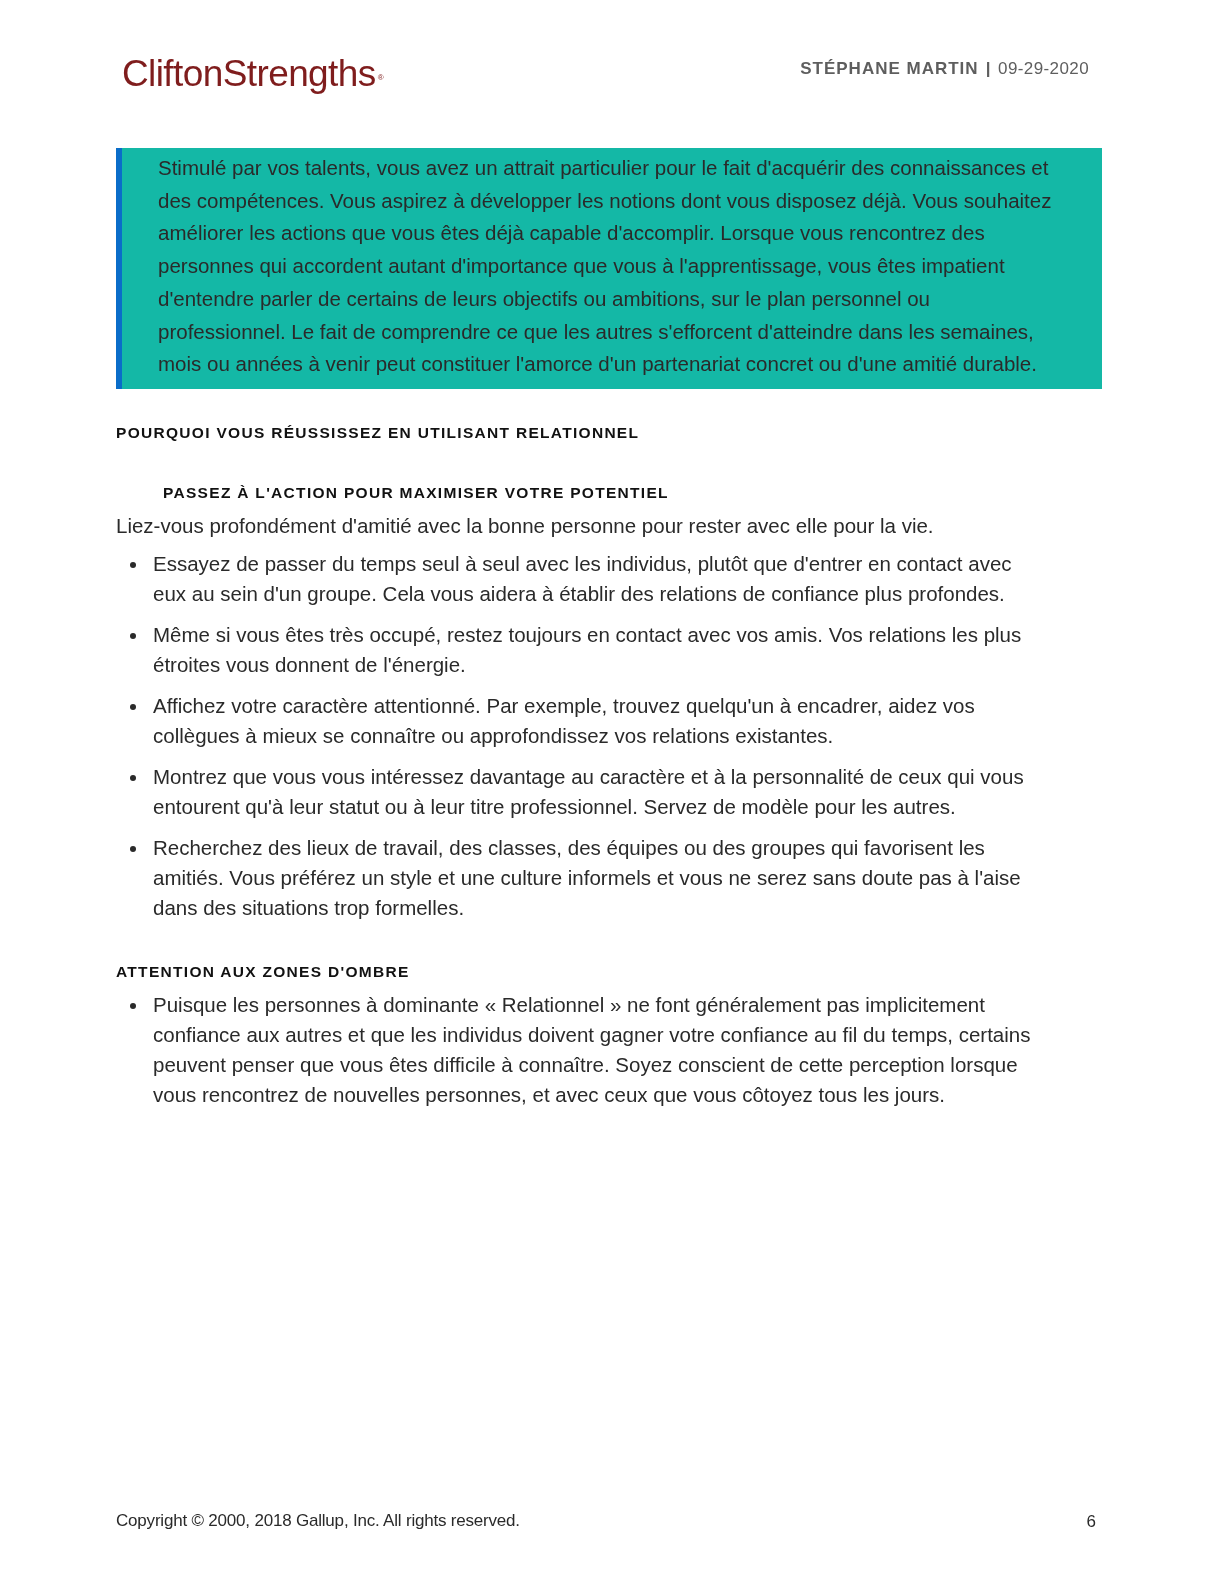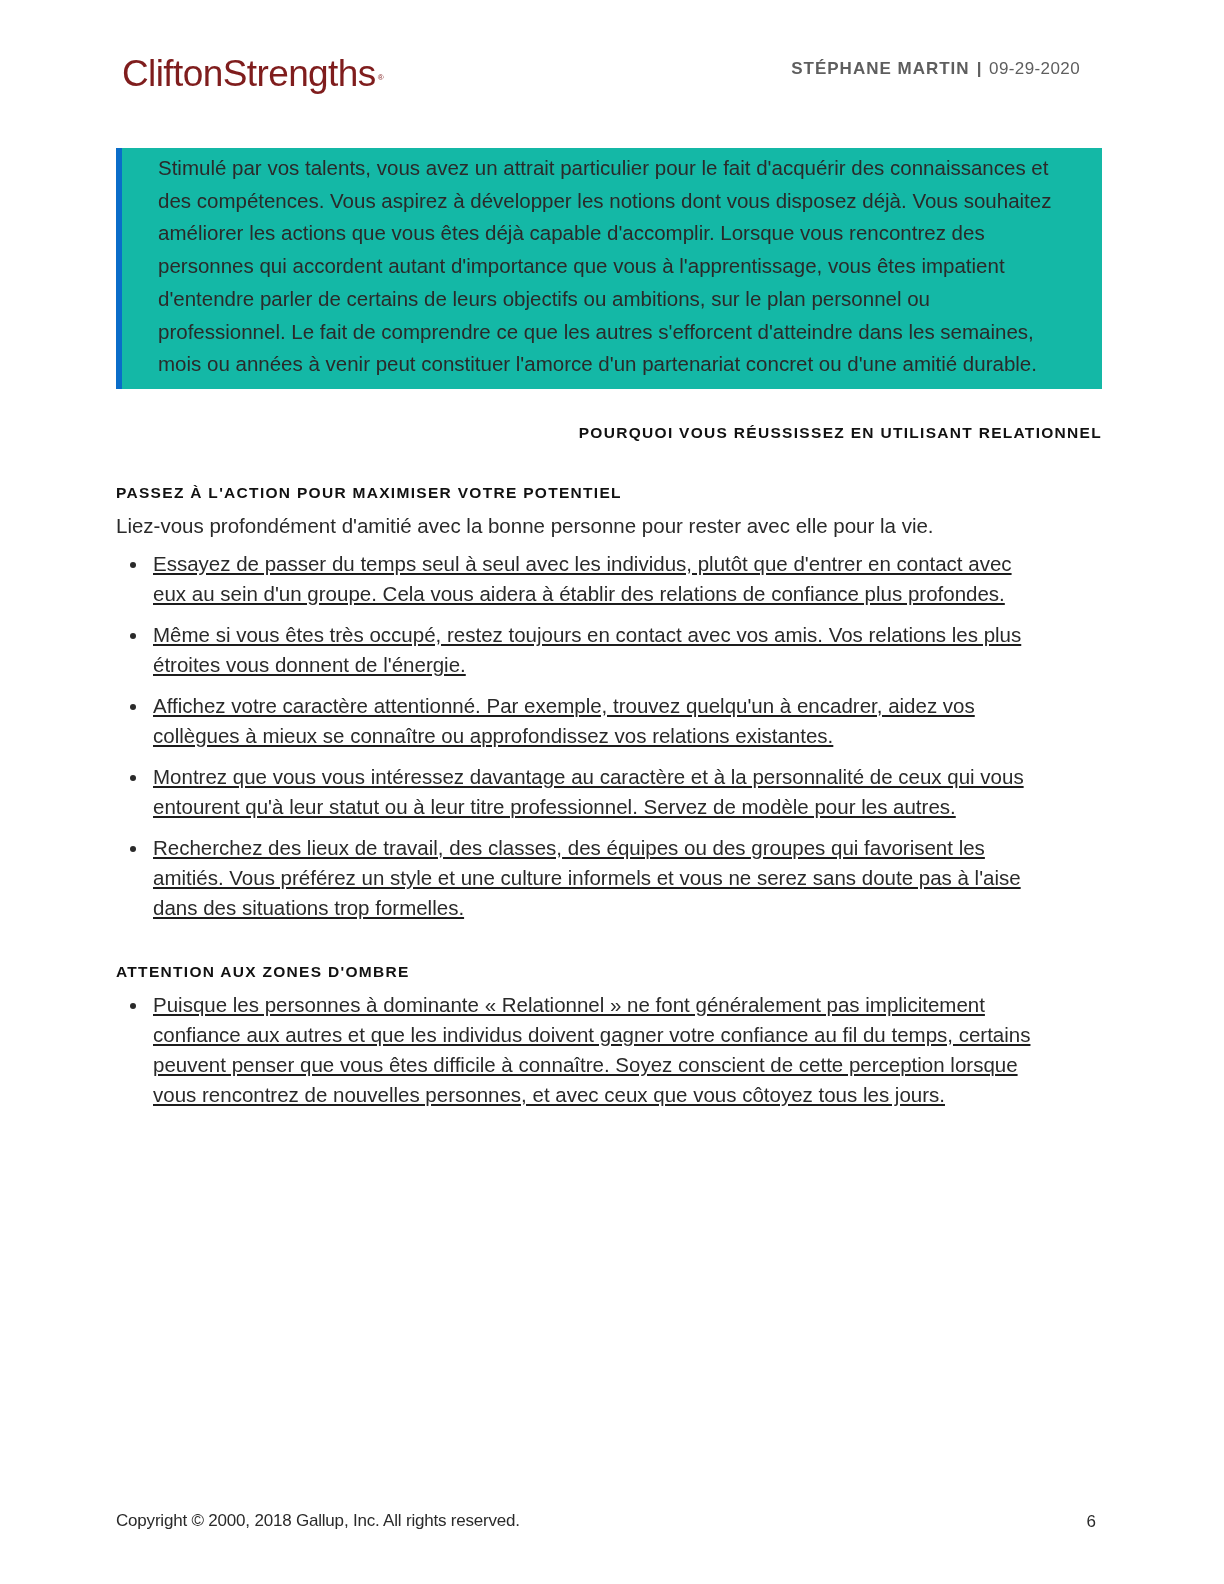--- a/index.html
+++ b/index.html
@@ -35,21 +35,21 @@
     }
     .logo .reg {
       font-size: 8px;
       vertical-align: top;
       position: relative;
       top: 4px;
       margin-left: 2px;
     }
     .person {
       position: absolute;
-      right: 16px;
+      right: 7px;
       top: 5px;
       font-size: 17px;
       color: #5e5e5e;
       letter-spacing: 0.4px;
       line-height: 24px;
       white-space: nowrap;
       text-align: right;
     }
     .person .name {
       font-weight: 700;
@@ -82,36 +82,35 @@
       padding-bottom: 8px;
     }
     .section-heading {
       font-size: 15.5px;
       font-weight: 700;
       letter-spacing: 1.3px;
       color: #111111;
       margin: 0;
       line-height: 20px;
     }
-    .h1 { margin-top: 34px; margin-bottom: 40px; text-align: right; }
-    .h2 { margin-top: 36px; margin-bottom: 8px; }
+    .h1 { margin-top: 34px; margin-bottom: 40px; }
+    .h2 { margin-top: 36px; margin-bottom: 8px; margin-left: 47px; }
     .h3 { margin-top: 39px; margin-bottom: 8px; }
 
     .lead {
       font-size: 20.5px;
       line-height: 30px;
       color: #2a2a2a;
       margin: 0 0 8px 0;
     }
     ul.bullets {
       list-style: none;
       margin: 0;
       padding: 0 0 0 37px;
       width: 880px;
-      text-decoration: underline;
     }
     ul.bullets li {
       position: relative;
       font-size: 20.5px;
       line-height: 30px;
       color: #2a2a2a;
       margin-bottom: 11px;
     }
     ul.bullets li .dot {
       position: absolute;

